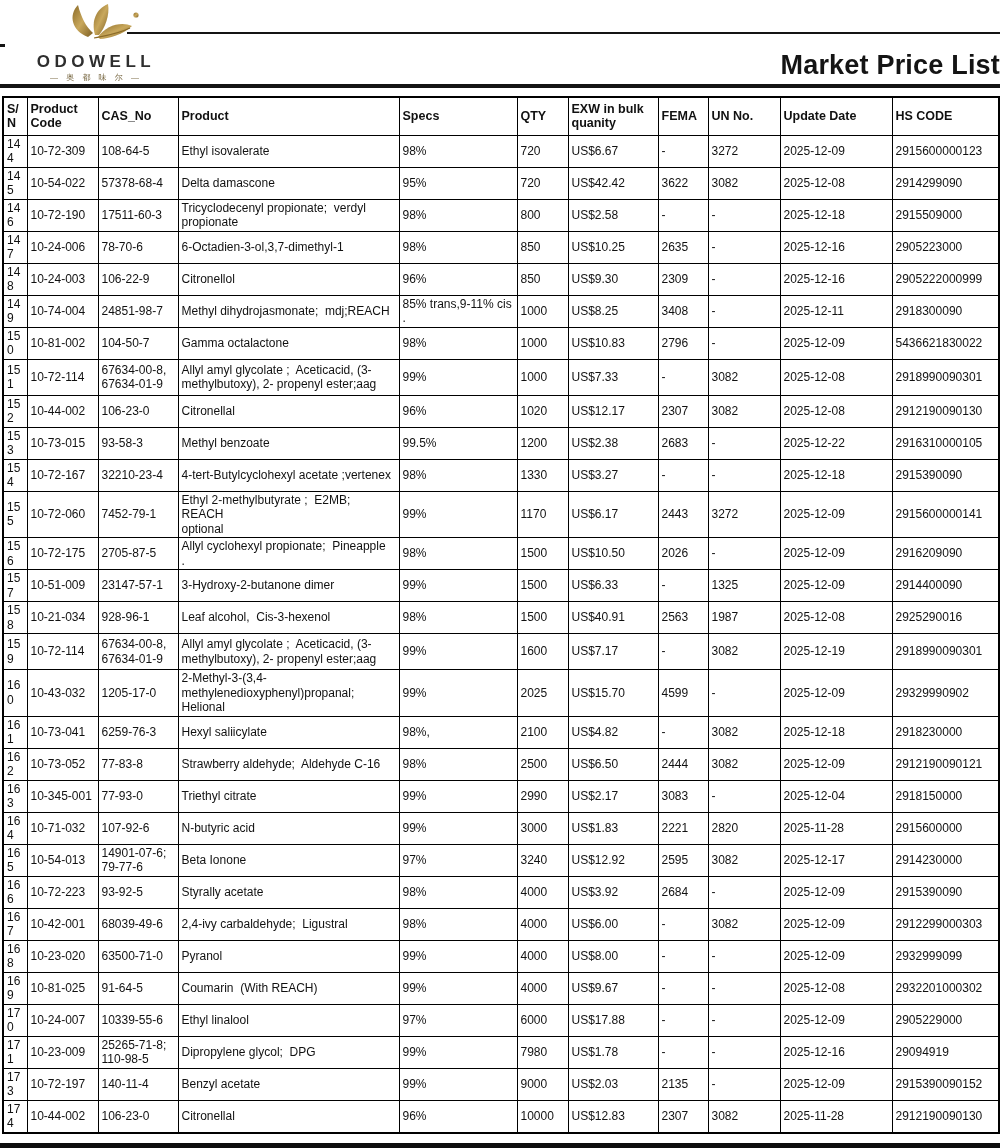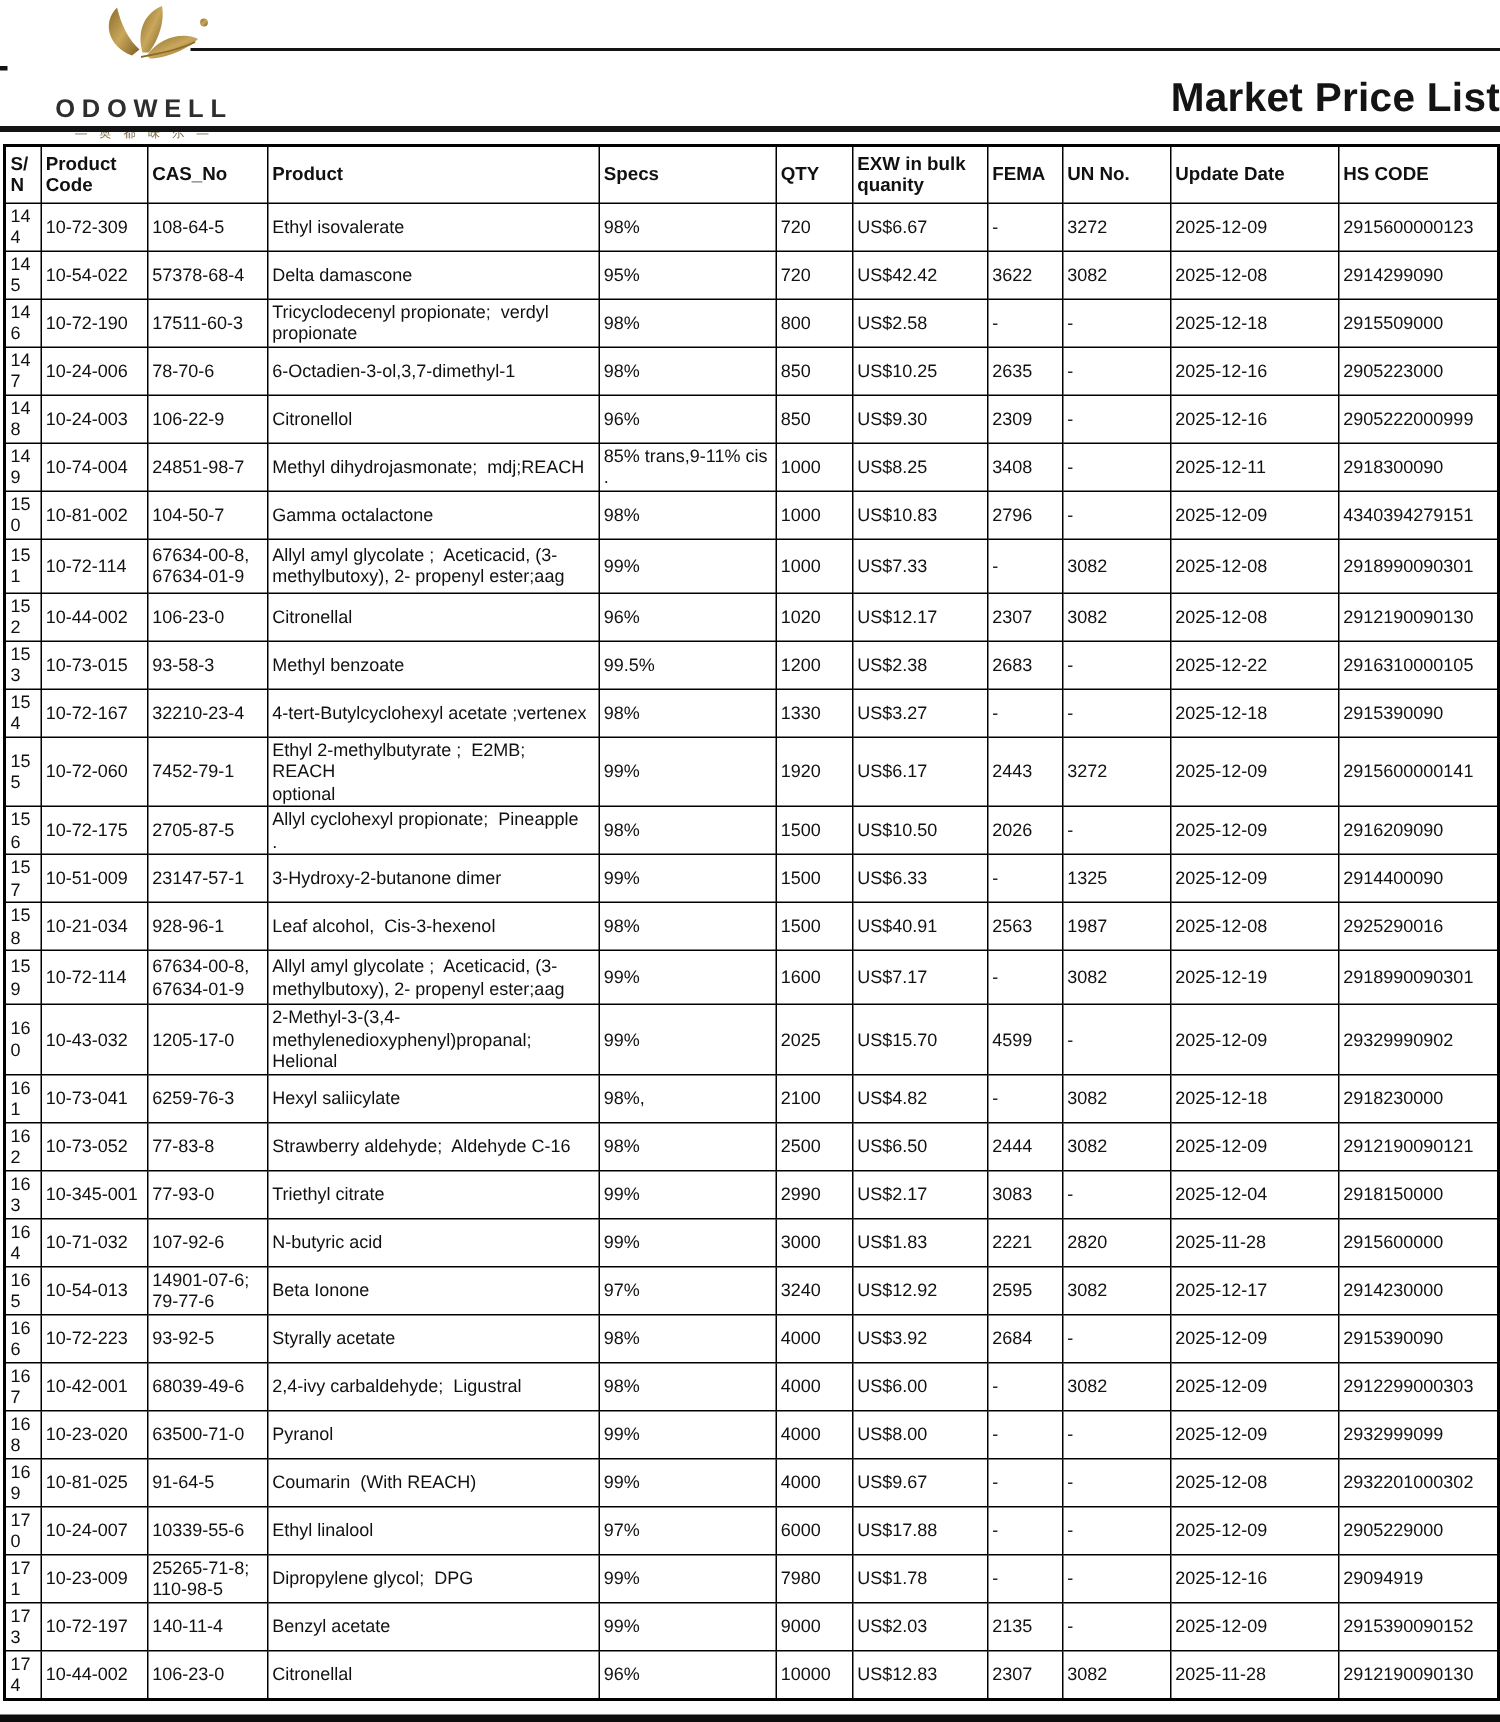--- a/index.html
+++ b/index.html
@@ -7,21 +7,21 @@
   body {
     width:1000px; height:1148px;
     font-family:"Liberation Sans", sans-serif;
     color:#111; position:relative; overflow:hidden;
   }
   
   .masthead { position:relative; height:89px; }
   .logo { position:absolute; left:26px; top:1px; width:140px; text-align:center; }
   .logo-name {
     font-size:17px; font-weight:bold; letter-spacing:4.5px;
-    color:#2e2e2e; margin-top:17px;
+    color:#2e2e2e; margin-top:7px;
   }
   .logo-sub {
     font-size:8px; color:#7a6a45; letter-spacing:3px; margin-top:0; white-space:nowrap;
   }
   .rule-thin {
     position:absolute; top:32px; left:127px; right:0; height:2px; background:#141414;
   }
   .edge-dash { position:absolute; top:44px; left:0; width:5px; height:3px; background:#141414; }
   .doc-title {
     position:absolute; top:50px; left:0; width:100%;
@@ -208,21 +208,21 @@
           <td>150</td>
           <td>10-81-002</td>
           <td>104-50-7</td>
           <td>Gamma octalactone</td>
           <td>98%</td>
           <td>1000</td>
           <td>US$10.83</td>
           <td>2796</td>
           <td>-</td>
           <td>2025-12-09</td>
-          <td>4340394279151</td>
+          <td>5436621830022</td>
         </tr>
         <tr class="d">
           <td>151</td>
           <td>10-72-114</td>
           <td>67634-00-8,
 67634-01-9</td>
           <td>Allyl amyl glycolate ;  Aceticacid, (3-
 methylbutoxy), 2- propenyl ester;aag</td>
           <td>99%</td>
           <td>1000</td>
@@ -271,21 +271,21 @@
           <td>2025-12-18</td>
           <td>2915390090</td>
         </tr>
         <tr class="c">
           <td>155</td>
           <td>10-72-060</td>
           <td>7452-79-1</td>
           <td class="multi">Ethyl 2-methylbutyrate ;  E2MB;  REACH
 optional</td>
           <td>99%</td>
-          <td>1920</td>
+          <td>1170</td>
           <td>US$6.17</td>
           <td>2443</td>
           <td>3272</td>
           <td>2025-12-09</td>
           <td>2915600000141</td>
         </tr>
         <tr class="c">
           <td>156</td>
           <td>10-72-175</td>
           <td>2705-87-5</td>

